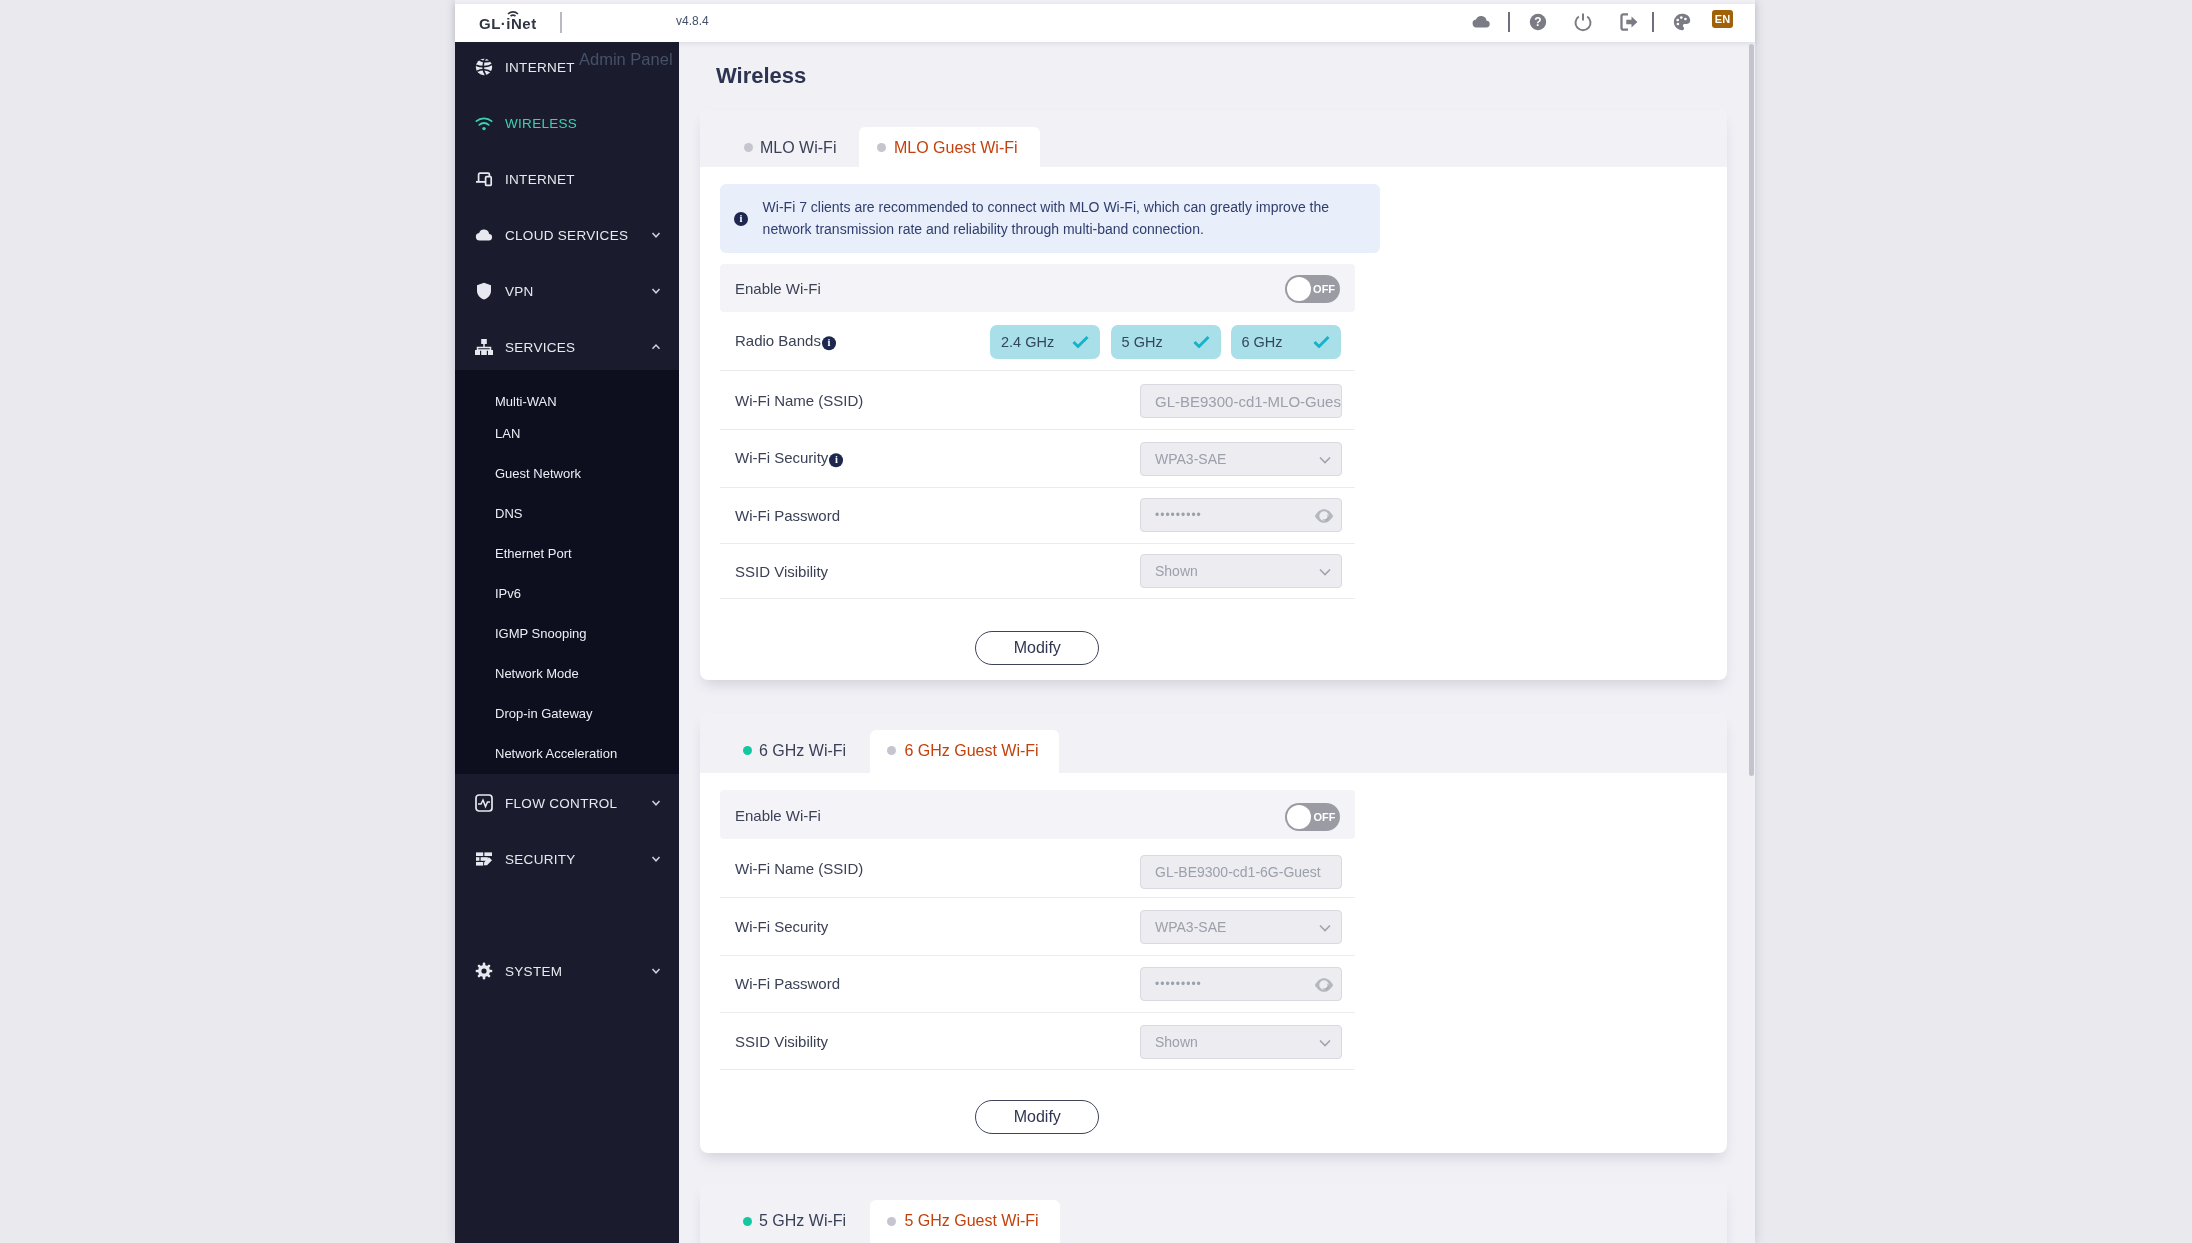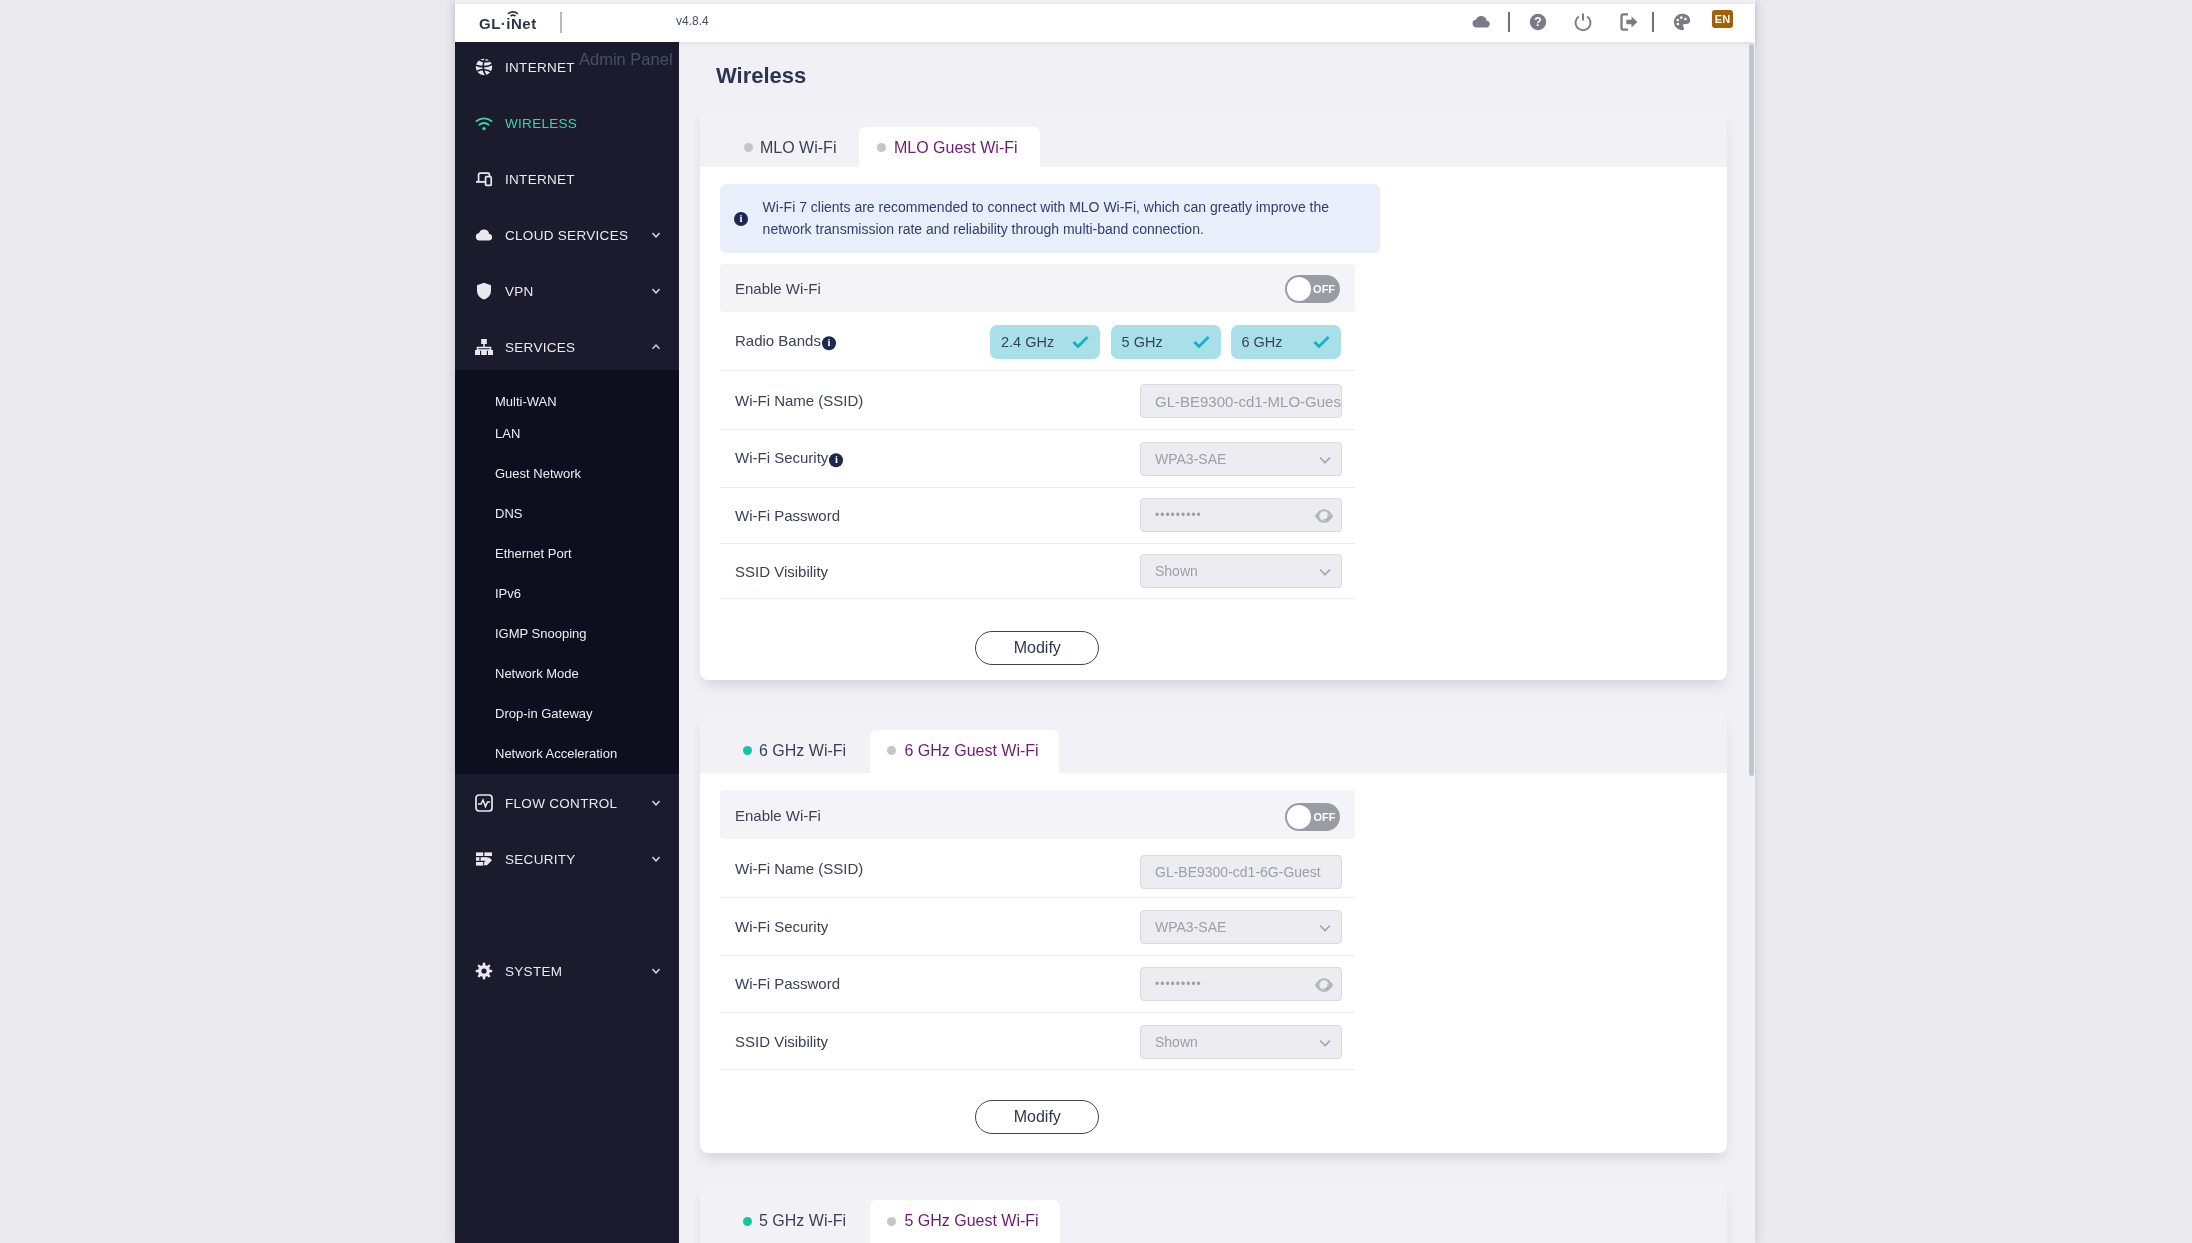--- a/index.html
+++ b/index.html
@@ -24,21 +24,21 @@
   .content { position:absolute; left:224px; top:38px; width:1076px; height:1205px; }
   .title { position:absolute; left:262px; top:24px; font-size:22px; font-weight:bold; color:#2d3452; }
 
   .card { position:absolute; left:245px; width:1027px; background:#fff; border-radius:8px; box-shadow:0 8px 14px -4px rgba(60,60,90,0.18); }
   .tabstrip { position:absolute; left:0; top:0; width:1027px; background:#f1f1f6; border-radius:8px 8px 0 0; }
   .tab-active { position:absolute; background:#fff; border-radius:6px 6px 0 0; }
   .dot { position:absolute; border-radius:50%; width:9px; height:9px; top:33px; }
   .dot-gray { background:#c5c5cf; }
   .dot-teal { background:#13c8a0; }
   .tabtext { position:absolute; top:37.5px; transform:translateY(-50%); font-size:16px; color:#3a4057; white-space:nowrap; }
-  .tabtext.act { color:#701a75;text-align:right; }
+  .tabtext.act { color:#c2410c;text-align:right; }
 
   .row-label { position:absolute; left:35px; top:50%; transform:translateY(-50%); font-size:15px; color:#3b4156; }
   .sep { position:absolute; left:20px; width:635px; height:1px; background:#ebebf0; }
   .graybar { position:absolute; left:20px; width:635px; background:#f4f4f8; border-radius:4px; }
   .toggle { position:absolute; width:55px; height:28px; border-radius:14px; background:#9b9ba4; }
   .knob { position:absolute; left:2px; top:2px; width:24px; height:24px; border-radius:50%; background:#fff; }
   .offtxt { position:absolute; right:4.5px; top:50%; transform:translateY(-50%); font-size:11px; font-weight:bold; color:#fff; }
   .input { position:absolute; height:34px; background:#ececf1; border:1px solid #d9d9df; border-radius:4px; overflow:hidden; white-space:nowrap; }
   .input .ptxt { position:absolute; left:14px; top:50%; transform:translateY(-50%); font-size:14px; color:#9ba0ab; }
   .chevd { position:absolute; width:16px; height:16px; }

